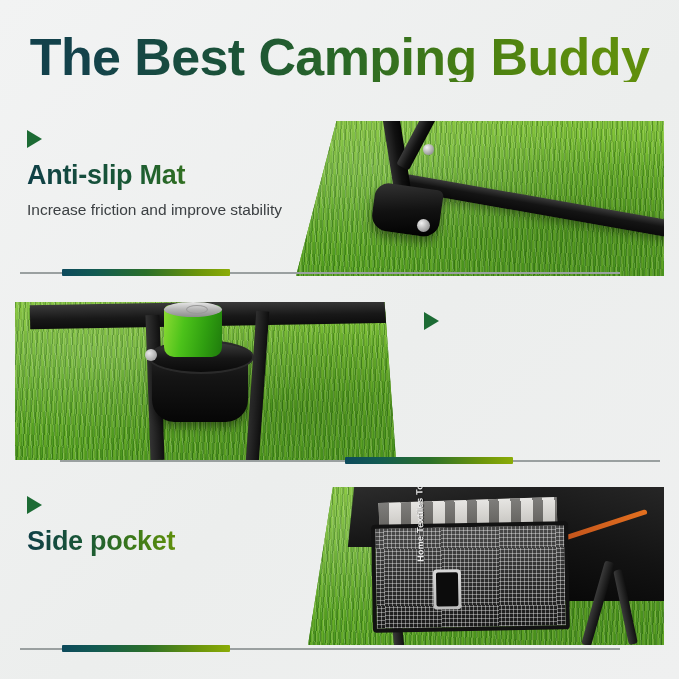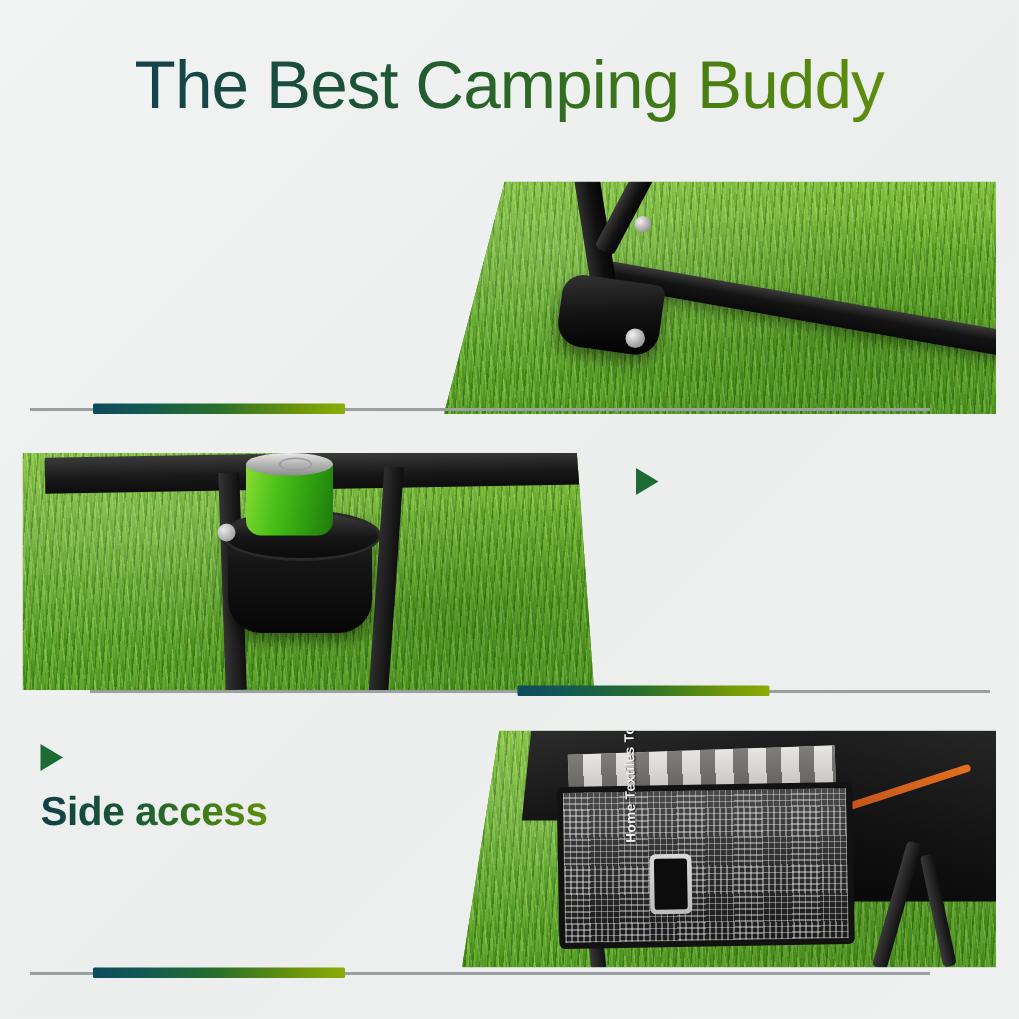--- a/index.html
+++ b/index.html
@@ -21,22 +21,22 @@
     background: linear-gradient(135deg, #f2f3f3 0%, #eceeed 55%, #eff0f0 100%);
   }
 
   
   .headline {
     position: absolute;
     left: 0;
     top: 32px;
     width: 679px;
     text-align: center;
-    font-size: 45px;
-    font-weight: 400;
+    font-size: 52px;
+    font-weight: 700;
     letter-spacing: -0.6px;
     line-height: 50px;
     background: linear-gradient(90deg,
         #103f4c 0%,
         #14434a 14%,
         #1b5238 34%,
         #2c6a25 52%,
         #497f12 70%,
         #5d8d0d 86%,
         #63900c 100%);
@@ -406,20 +406,25 @@
   <div class="panel" id="panel-1">
     <div class="grass"></div>
     <div class="leg-bar"></div>
     <div class="leg-upper"></div>
     <div class="leg-upper2"></div>
     <div class="foot"></div>
     <div class="rivet r1"></div>
     <div class="rivet r2"></div>
   </div>
 
+  <div class="feature" id="feature-1">
+    <span class="bullet"></span>
+    <div class="feature-title">Anti-slip Mat</div>
+    <div class="feature-desc">Increase friction and improve stability</div>
+  </div>
 
   <div class="divider" id="divider-1">
     <div class="hair"></div>
     <div class="bar"></div>
   </div>
 
   <div class="panel" id="panel-2">
     <div class="grass"></div>
     <div class="rail-top"></div>
     <div class="rail-right"></div>
@@ -436,21 +441,21 @@
     <span class="bullet"></span>
   </div>
 
   <div class="divider" id="divider-2">
     <div class="hair"></div>
     <div class="bar"></div>
   </div>
 
   <div class="feature" id="feature-3">
     <span class="bullet"></span>
-    <div class="feature-title">Side access</div>
+    <div class="feature-title">Side pocket</div>
   </div>
 
   <div class="panel" id="panel-3">
     <div class="grass"></div>
     <div class="chair-fabric"></div>
     <div class="chair-right"></div>
     <div class="armrest-bar"></div>
     <div class="frame-tube t1"></div>
     <div class="frame-tube t2"></div>
     <div class="frame-tube t3"></div>

